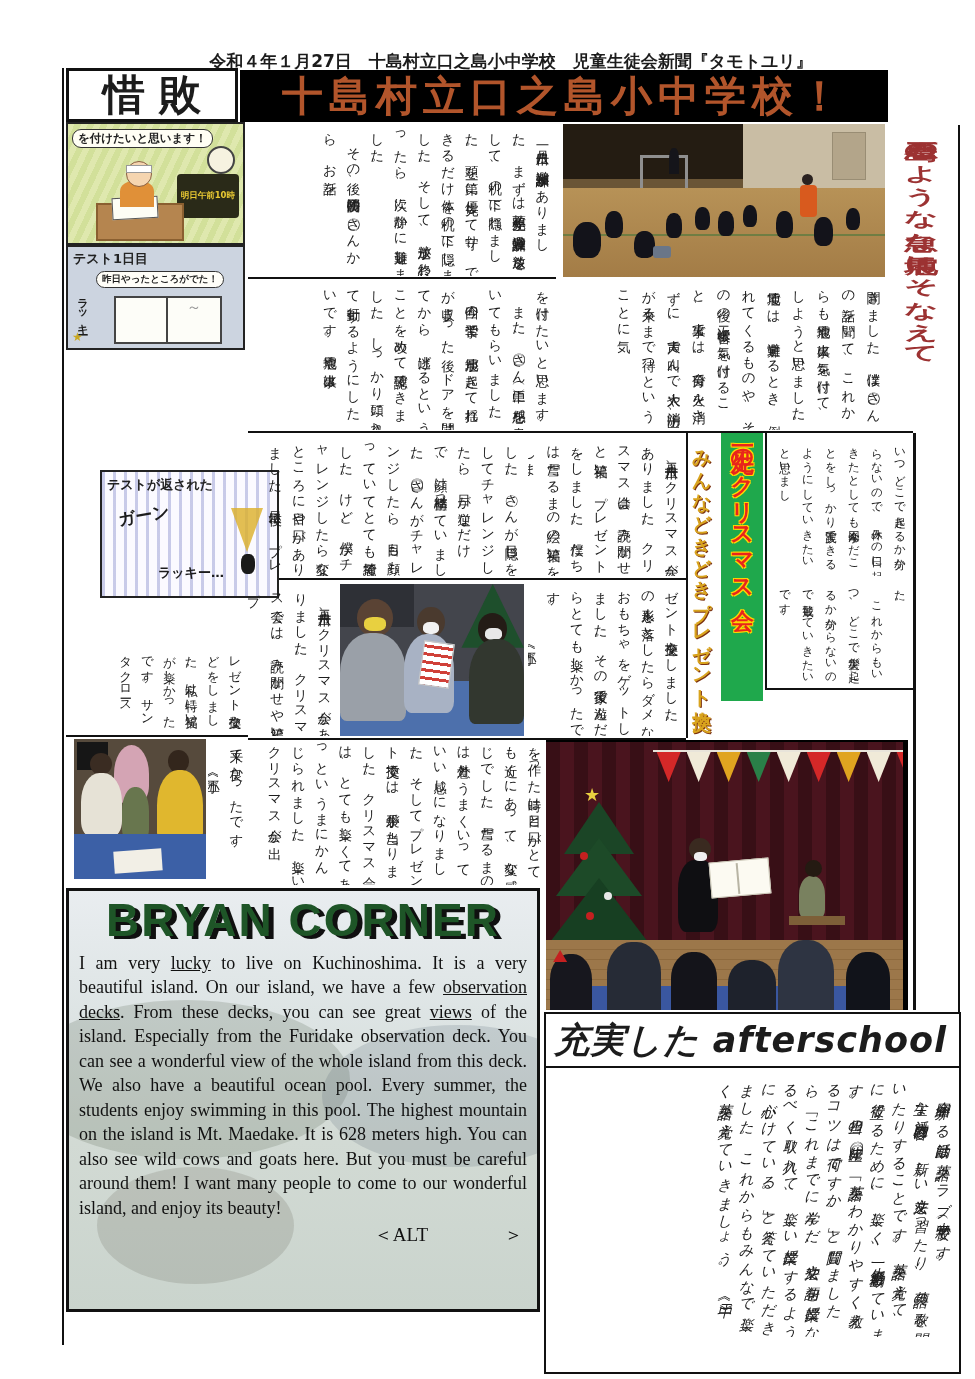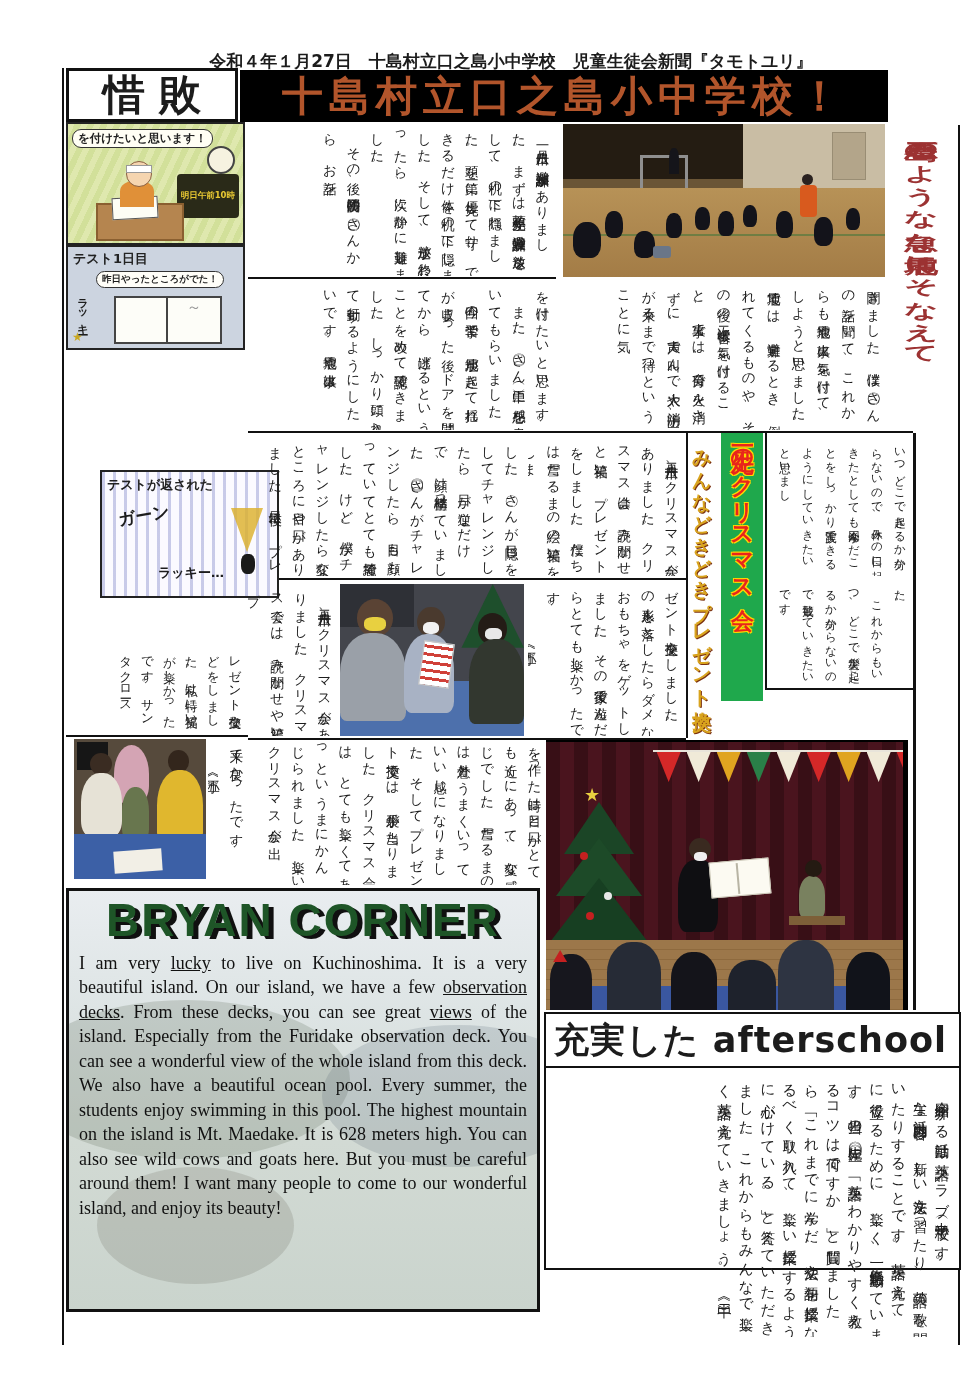--- a/index.html
+++ b/index.html
@@ -223,23 +223,27 @@
   </div>
 
   <div class="box" style="left:66px;top:888px;width:474px;height:424px;overflow:hidden;background:linear-gradient(180deg,#e9edf0 0%,#dde4e4 30%,#d2dad4 60%,#cad4cd 100%);">
     <div class="bryanbg" style="top:26%;left:-10%;width:70%;height:38%;background:rgba(90,105,85,.22);"></div>
     <div class="bryanbg" style="top:32%;right:-12%;width:58%;height:34%;background:rgba(75,95,110,.18);"></div>
     <div class="bryanbg" style="bottom:6%;left:6%;width:42%;height:28%;background:rgba(70,60,45,.15);"></div>
     <div style="position:relative;text-align:center;margin-top:2px;">
       <span style="font-size:46px;font-weight:900;letter-spacing:2px;color:#1e5527;text-shadow:5px 3px 0 #101010;font-family:'Liberation Sans','DejaVu Sans',sans-serif;">BRYAN CORNER</span>
     </div>
     <div class="eng" style="position:relative;font-size:18px;line-height:1.36;text-align:justify;padding:4px 10px 0 10px;color:#111;"><span>I am very </span><span style="text-decoration: underline;">lucky</span><span> to live on Kuchinoshima. It is a very beautiful island. On our island, we have a few </span><span style="text-decoration: underline;">observation decks</span><span>. From these decks, you can see great </span><span style="text-decoration: underline;">views</span><span> of the island. Especially from the Furidake observation deck. You can see a wonderful view of the whole island from this deck. We also have a beautiful ocean pool. Every summer, the students enjoy swimming in this pool. The highest mountain on the island is Mt. Maedake. It is 628 meters high. You can also see wild cows and goats here. But you must be careful around them! I want many people to come to our wonderful island, and enjoy its beauty!</span></div>
-  </div>
-
-  <div class="box" style="left:544px;top:1012px;width:417px;height:258px;border-width:2px;">
+    <div class="eng" style="position:relative;display:flex;justify-content:flex-end;gap:76px;padding:2px 14px 0 0;font-size:19px;color:#111;">
+      <span>＜ALT</span>
+      <span>＞</span>
+    </div>
+  </div>
+
+  <div class="box" style="left:544px;top:1012px;width:417px;height:362px;border-width:2px;font-style:italic;">
     <div style="height:54px;border-bottom:2px solid #111;display:flex;align-items:center;padding-left:8px;box-sizing:border-box;">
       <span style="font-size:35px;font-weight:600;letter-spacing:1px;">充実した afterschool</span>
     </div>
     <div style="position:relative;height:275px;">
       <div class="vt t15as" style="left:6px;top:6px;right:6px;width:400px;height:263px;">　今回紹介する活動は英語クラブ（中学校）です。
 　主な活動内容は、新しい文法を習ったり、英語の歌を聞いたりすることです。英語を覚えて、将来に役立てるために、楽しく、一生懸命活動しています。担当の〇〇〇〇先生に、「英語をわかりやすく教えるコツは何ですか。」と質問しましたら、「これまでに学んだ、文法や語句を授業になるべく取り入れて、楽しい授業にするように心がけている。」と答えていただきました。これからもみんなで楽しく英語を覚えていきましょう。　《中二》</div>
     </div>
   </div>
 
 </div>

